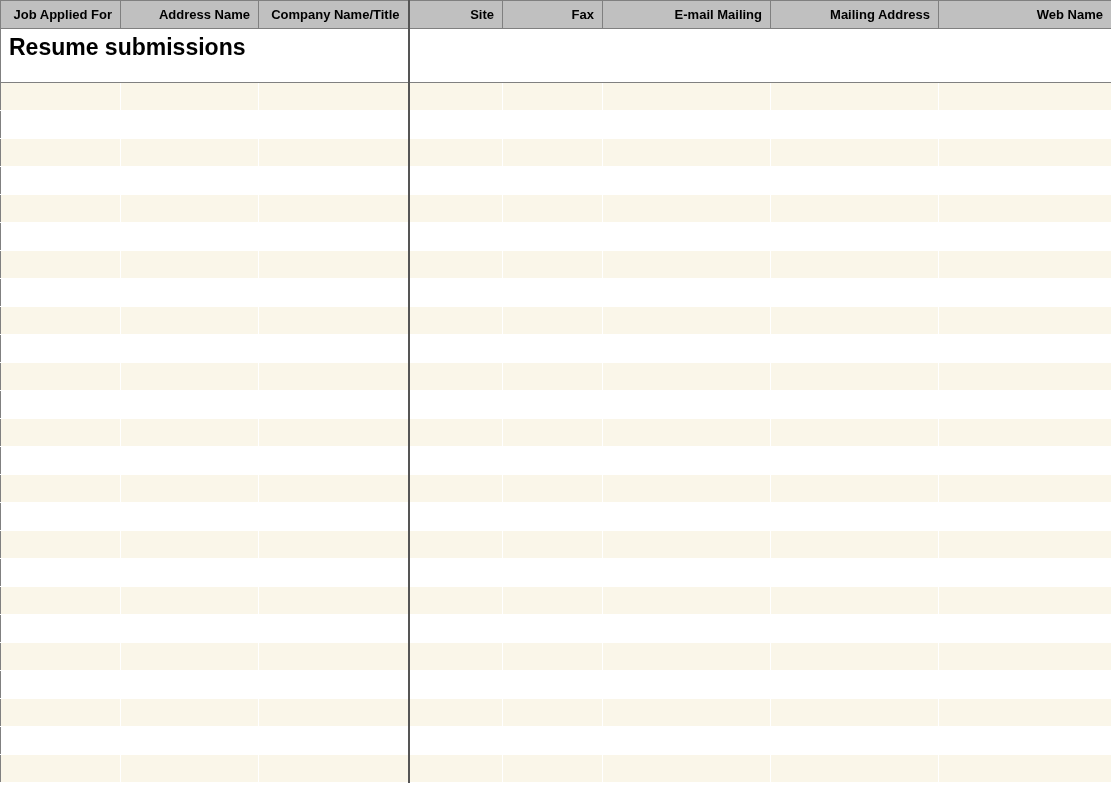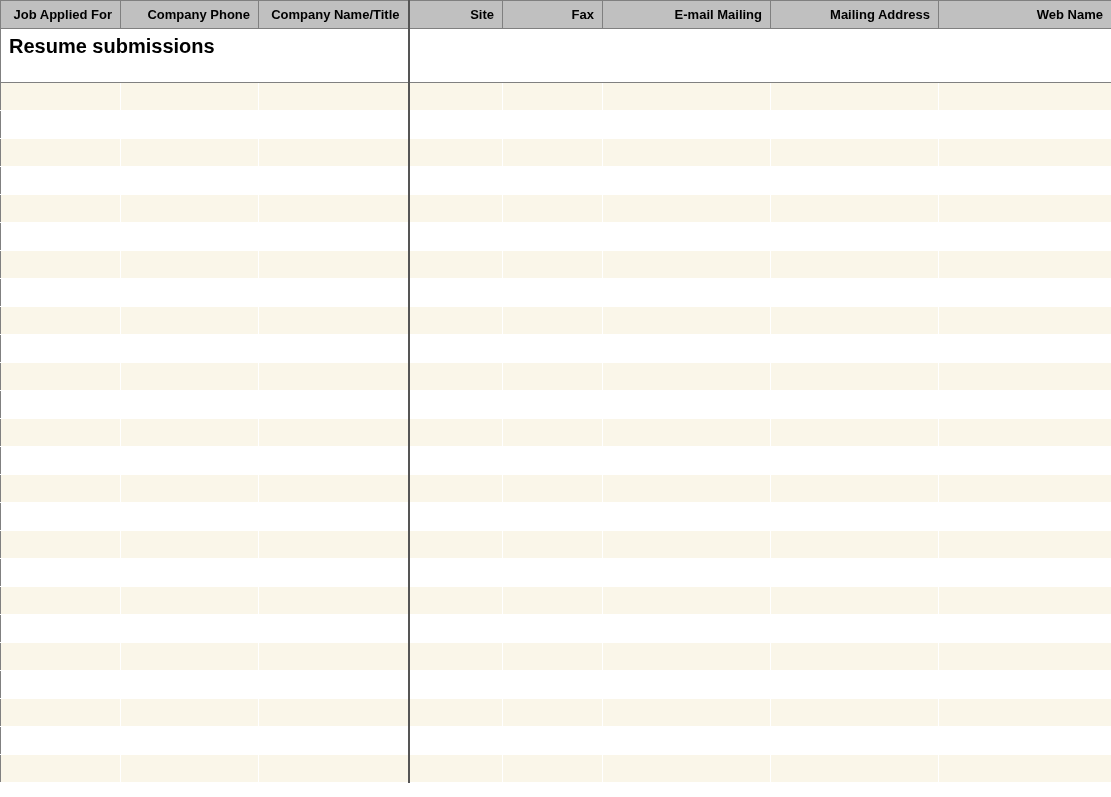--- a/index.html
+++ b/index.html
@@ -17,21 +17,21 @@
     border-left: 1px solid #808080;
   }
   .title-row {
     height: 54px;
   }
   .title-cell {
     width: 408px;
     border-right: 1px solid #808080;
     border-bottom: 1px solid #808080;
     padding: 6px 8px 12px 8px;
-    font-size: 20px;
+    font-size: 23px;
     font-weight: 700;
     line-height: 1.1;
     vertical-align: top;
     background: #ffffff;
   }
   .title-blank {
     border-right: 1px solid #808080;
     border-bottom: 1px solid #808080;
     background: #ffffff;
   }
@@ -95,21 +95,21 @@
   <tbody>
       <tr class="title-row">
     <td class="title-cell" colspan="3">Resume submissions</td>
     <td class="title-blank" colspan="5"></td>
   </tr>
 
   </tbody>
     <thead>
     <tr>
       <th>Job Applied For</th>
-      <th>Company Phone</th>
+      <th>Address Name</th>
       <th class="col-sep">Company Name/Title</th>
       <th>Site</th>
       <th>Fax</th>
       <th>E-mail Mailing</th>
       <th>Mailing Address</th>
       <th>Web Name</th>
     </tr>
   </thead>
 
   <tbody id="tbody">

